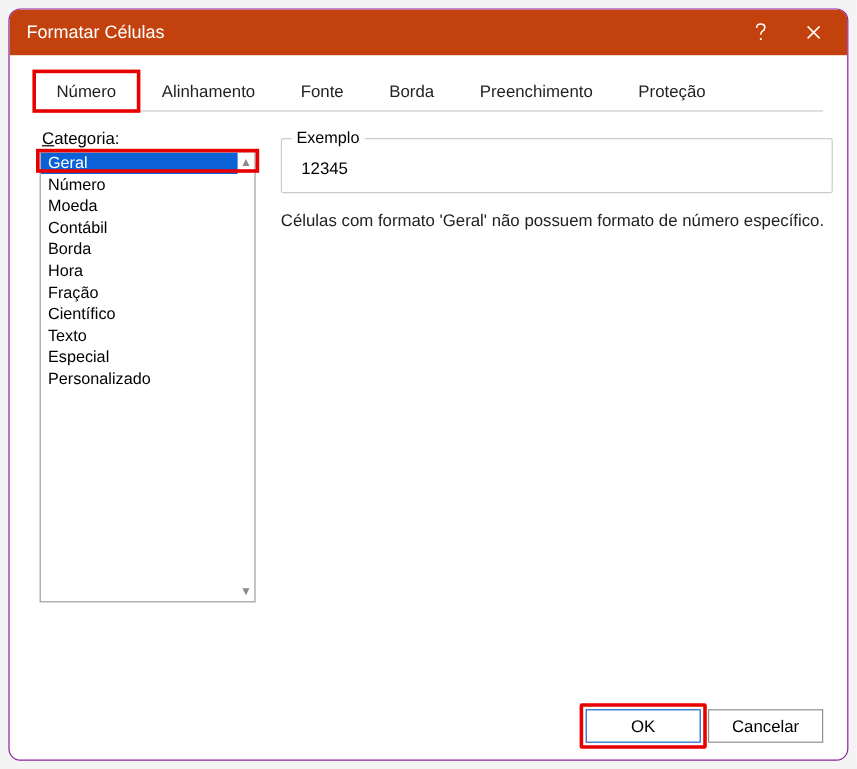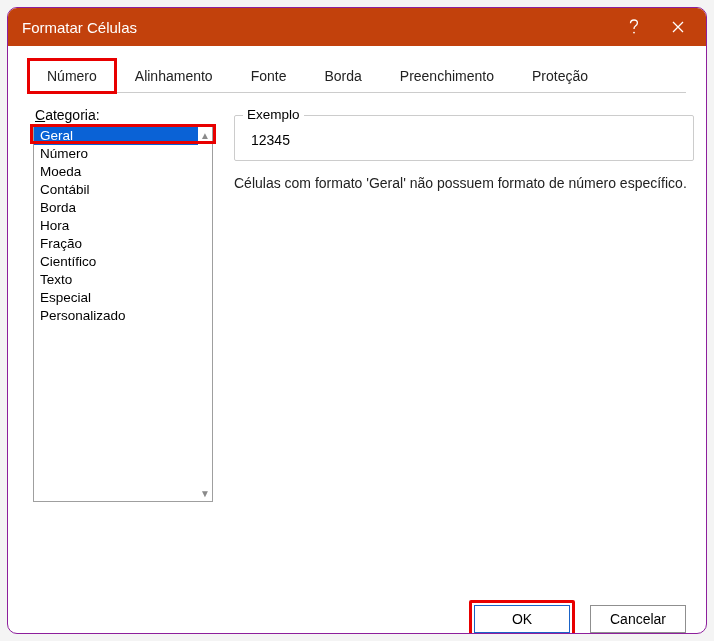--- a/index.html
+++ b/index.html
@@ -94,23 +94,23 @@
   }
   .group .legend {
     position: absolute; top: -9px; left: 8px;
     background: #fff; padding: 0 4px; font-size: 13.5px;
   }
   .example-val { font-size: 14px; margin-left: 4px; }
   .desc { margin-top: 14px; font-size: 14px; color: #222; }
 
   .footer {
     height: 56px;
-    display: flex; align-items: flex-end; justify-content: flex-end;
+    display: flex; align-items: center; justify-content: flex-end;
     padding: 0 20px;
-    gap: 20px;
+    gap: 6px;
   }
   .btn {
     min-width: 96px; height: 28px;
     background: #fff; border: 1px solid #8f8f8f;
     font-size: 14px; cursor: pointer;
     position: relative;
   }
   .btn.primary { border: 1px solid #1a63c7; }
   .btn-hi { position: absolute; inset: -6px; border: 3px solid #e80000; pointer-events: none; border-radius: 2px; }
 </style>

